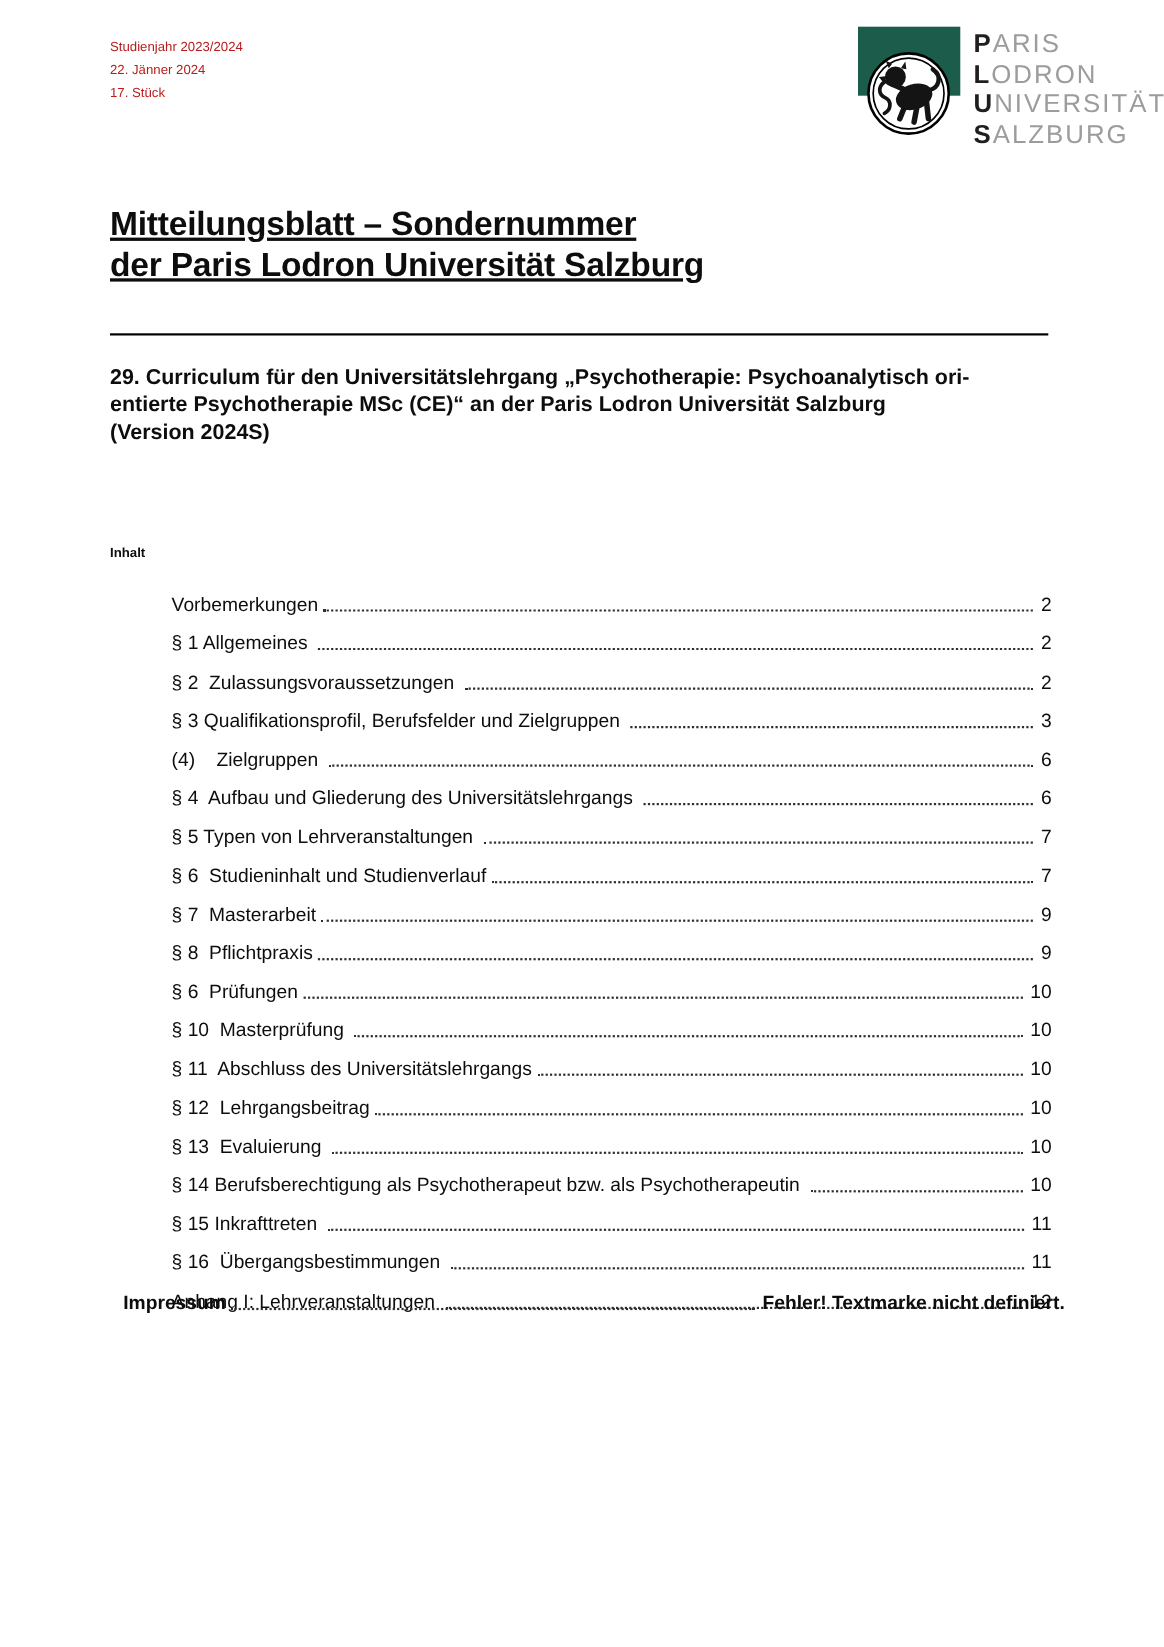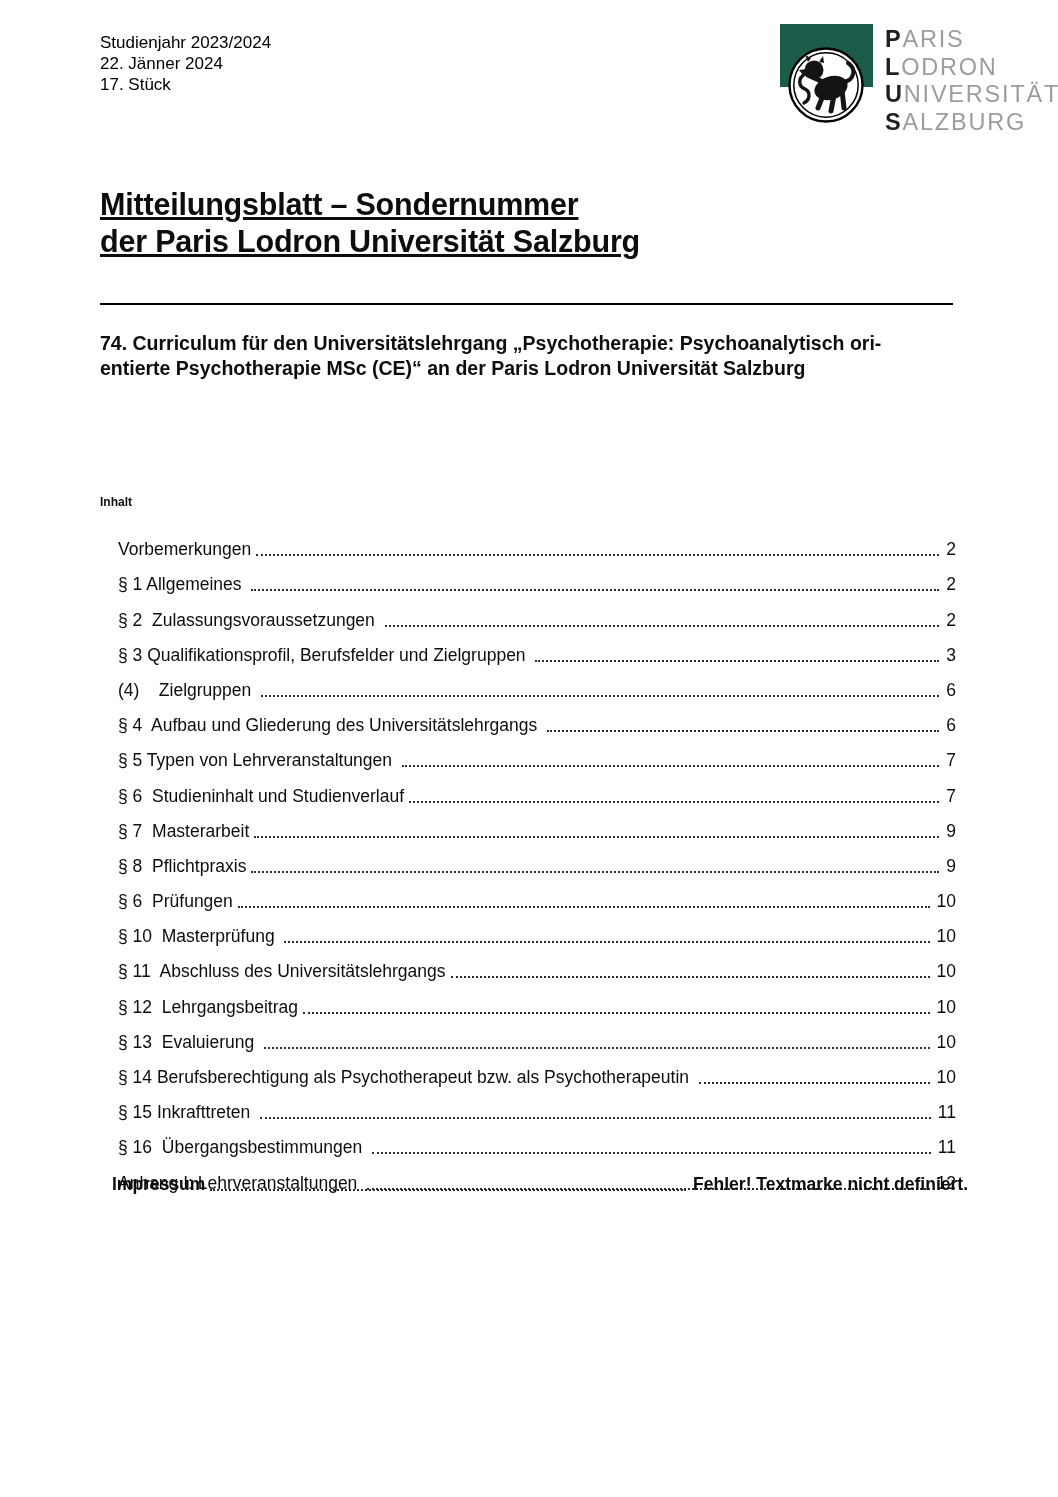--- a/index.html
+++ b/index.html
@@ -1,41 +1,41 @@
 <!DOCTYPE html>
 <html style="--green: #1b5c4b; --gray: #9c9c9c;"><head>
 <meta charset="utf-8">
 <style>
   :root { --green:#1b5c4b; --gray:#9c9c9c; --ink:#0d0d0d; }
   * { margin:0; padding:0; box-sizing:border-box; }
   body { background:#ffffff; font-family:"Liberation Sans","DejaVu Sans",sans-serif; color:var(--ink); }
   .page { position:relative; width:1058px; height:1497px; background:#fff; overflow:hidden; }
 
-  .header-meta { position:absolute; left:100px; top:32px; font-size:17px; line-height:21px; color:#000000; }
+  .header-meta { position:absolute; left:100px; top:32px; font-size:12px; line-height:21px; color:#b91c1c; }
 
   .logo { position:absolute; left:780px; top:24px; display:flex; align-items:flex-start; }
   .logo-emblem { display:block; }
   .logo-text { margin-left:11px; padding-top:2px; }
   .logo-line { font-size:23.5px; line-height:27.5px; letter-spacing:1.8px; white-space:nowrap; }
   .logo-initial { font-weight:700; color:#1f1f1f; }
   .logo-rest { font-weight:400; color:var(--gray); }
 
   .title { position:absolute; left:100px; top:186px; font-size:30.5px; font-weight:700; line-height:37px; letter-spacing:-0.2px;text-decoration:underline; }
   .title span { display:block; white-space:nowrap; }
 
   .rule { position:absolute; left:100px; top:303px; width:853px; height:2px; background:#000; }
 
   .heading { position:absolute; left:100px; top:331px; font-size:19.5px; font-weight:700; line-height:25px; }
   .heading span { display:block; white-space:nowrap; }
 
   .toc-title { position:absolute; left:100px; top:495px; font-size:12px; font-weight:700; }
 
   .toc { position:absolute; left:118px; top:526px; width:838px; }
   .toc-row { display:flex; align-items:flex-end; height:35.2px; font-size:17.5px; }
-  .toc-label { white-space:pre; flex:0 0 auto; padding-bottom:1px; }
+  .toc-label { white-space:pre; flex:0 0 auto; padding-bottom:1px;margin-left:38px; }
   .dots { flex:1 1 auto; border-bottom:2.2px dotted #2e2e2e; margin:0 7px 5px 5px; min-width:12px; }
   .toc-page { flex:0 0 auto; padding-bottom:1px; }
 
   .impressum { position:absolute; left:112px; top:1174px; width:856px; display:flex; align-items:flex-end; font-size:17.5px; }
   .imp-label { font-weight:700; white-space:pre; padding-bottom:1px; }
   .imp-error { font-family:Liberation Sans, sans-serif; font-weight:700; font-size:17.5px; white-space:nowrap; padding-bottom:1px; }
 </style>
 </head>
 <body>
 
@@ -88,22 +88,23 @@
   </div>
 
   <h1 class="title">
     <span>Mitteilungsblatt – Sondernummer</span>
     <span>der Paris Lodron Universität Salzburg</span>
   </h1>
 
   <div class="rule"></div>
 
   <h2 class="heading">
-    <span>74. Curriculum für den Universitätslehrgang „Psychotherapie: Psychoanalytisch ori-</span>
+    <span>29. Curriculum für den Universitätslehrgang „Psychotherapie: Psychoanalytisch ori-</span>
     <span>entierte Psychotherapie MSc (CE)“ an der Paris Lodron Universität Salzburg</span>
+    <span>(Version 2024S)</span>
   </h2>
 
   <h3 class="toc-title">Inhalt</h3>
 
   <div class="toc">
   <div class="toc-row">
     <span class="toc-label">Vorbemerkungen</span>
     <span class="dots"></span>
     <span class="toc-page">2</span>
   </div>

